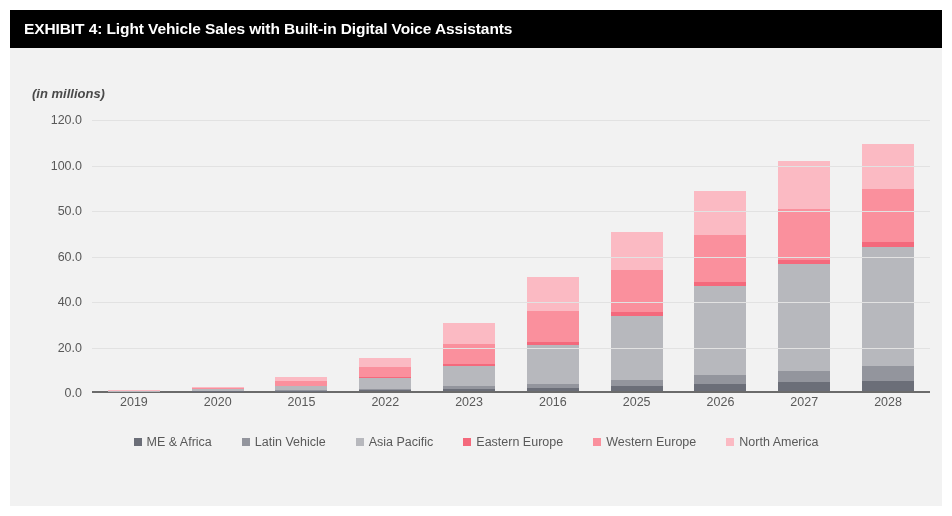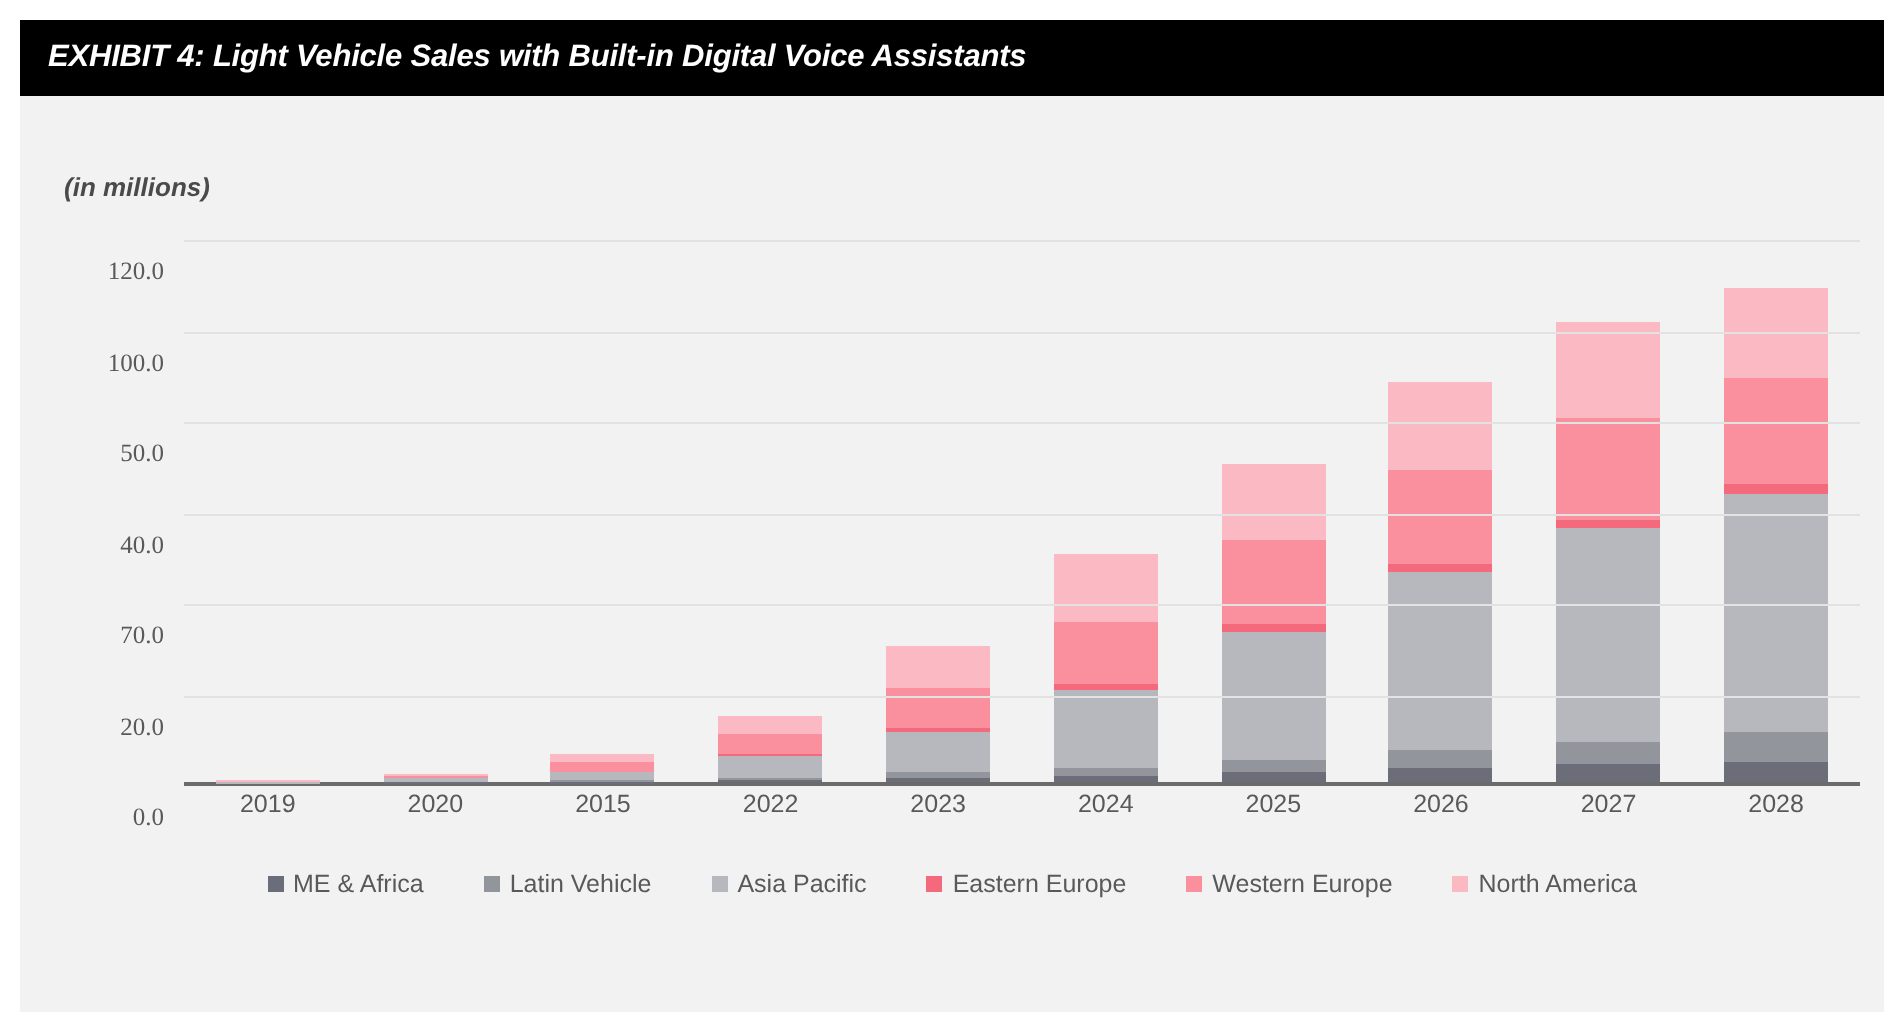--- a/index.html
+++ b/index.html
@@ -15,21 +15,20 @@
     margin:10px;
     background:#f2f2f2;
     box-sizing:border-box;
   }
   .title-bar{
     height:38px;
     background:#000000;
     display:flex;align-items:center;
     padding:0 14px;
     box-sizing:border-box;
-    font-style:italic;
   }
   .title-bar .title{
     color:#ffffff;
     font-size:15.5px;
     font-weight:bold;
     letter-spacing:-0.1px;
     white-space:nowrap;
   }
   .units{
     position:absolute;
@@ -40,21 +39,21 @@
     color:#4a4a4a;
   }
   
   .plot-wrap{
     position:absolute;
     left:0;top:108px;
     width:932px;height:300px;
   }
   .y-axis{
     position:absolute;
-    left:0;top:16px;width:82px;height:275px;font-family:Liberation Serif, serif;
+    left:0;top:0;width:82px;height:275px;
   }
   .y-tick{
     position:absolute;
     right:10px;
     transform:translateY(-50%);
     font-size:12.5px;
     color:#595959;
     white-space:nowrap;
   }
   .grid-area{
@@ -146,22 +145,22 @@
     <div class="title">EXHIBIT 4: Light Vehicle Sales with Built-in Digital Voice Assistants</div>
   </div>
 
   <div class="units">(in millions)</div>
 
   <div class="plot-wrap">
     <div class="y-axis">
         <div class="y-tick" style="top: 2px;">120.0</div>
         <div class="y-tick" style="top: 47.5px;">100.0</div>
         <div class="y-tick" style="top: 93px;">50.0</div>
-        <div class="y-tick" style="top: 138.5px;">40.0</div>
-        <div class="y-tick" style="top: 184px;">70.0</div>
+        <div class="y-tick" style="top: 138.5px;">60.0</div>
+        <div class="y-tick" style="top: 184px;">40.0</div>
         <div class="y-tick" style="top: 229.5px;">20.0</div>
         <div class="y-tick" style="top: 275px;">0.0</div>
       </div>
     <div class="grid-area">
       <div class="axis-line"></div>
       <div class="bars">
           <div class="bar-slot">
             <div class="bar">
               <div class="seg" title="Asia Pacific 2019: 0.1" style="height: 0.2275px; background: rgb(183, 184, 189);"></div>
               <div class="seg" title="Western Europe 2019: 0.1" style="height: 0.2275px; background: rgb(250, 144, 157);"></div>
@@ -265,21 +264,21 @@
         <div class="gridline" style="top: 138.5px;"></div>
         <div class="gridline" style="top: 184px;"></div>
         <div class="gridline" style="top: 229.5px;"></div>
       </div>
     <div class="x-axis">
         <div class="x-label">2019</div>
         <div class="x-label">2020</div>
         <div class="x-label">2015</div>
         <div class="x-label">2022</div>
         <div class="x-label">2023</div>
-        <div class="x-label">2024</div>
+        <div class="x-label">2016</div>
         <div class="x-label">2025</div>
         <div class="x-label">2026</div>
         <div class="x-label">2027</div>
         <div class="x-label">2028</div>
       </div>
   </div>
 
   <div class="legend">
       <div class="legend-item">
         <span class="swatch" style="background: rgb(107, 110, 120);"></span>

